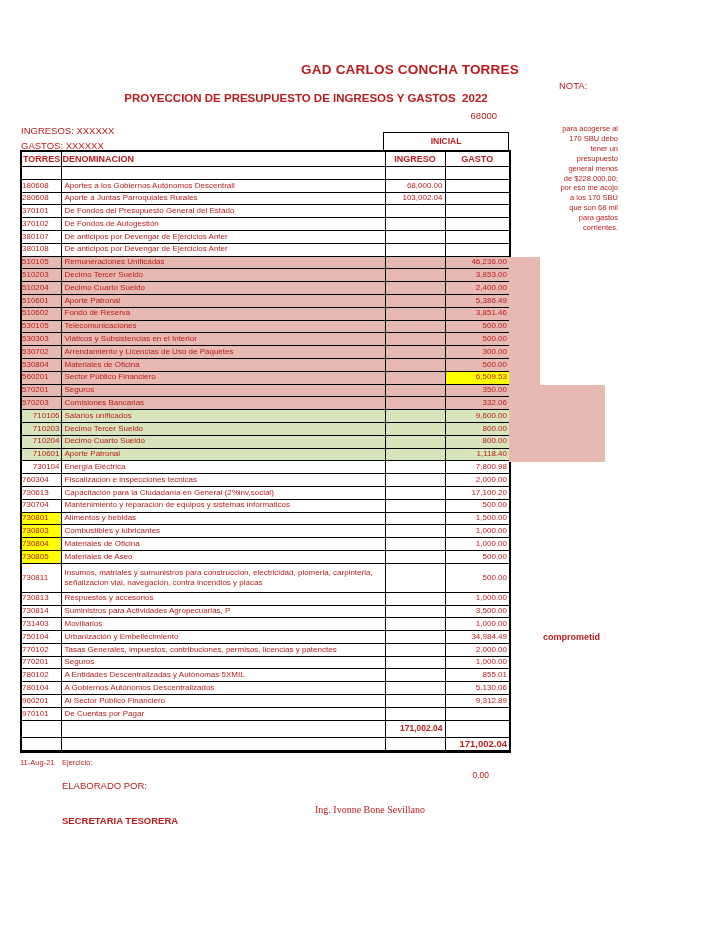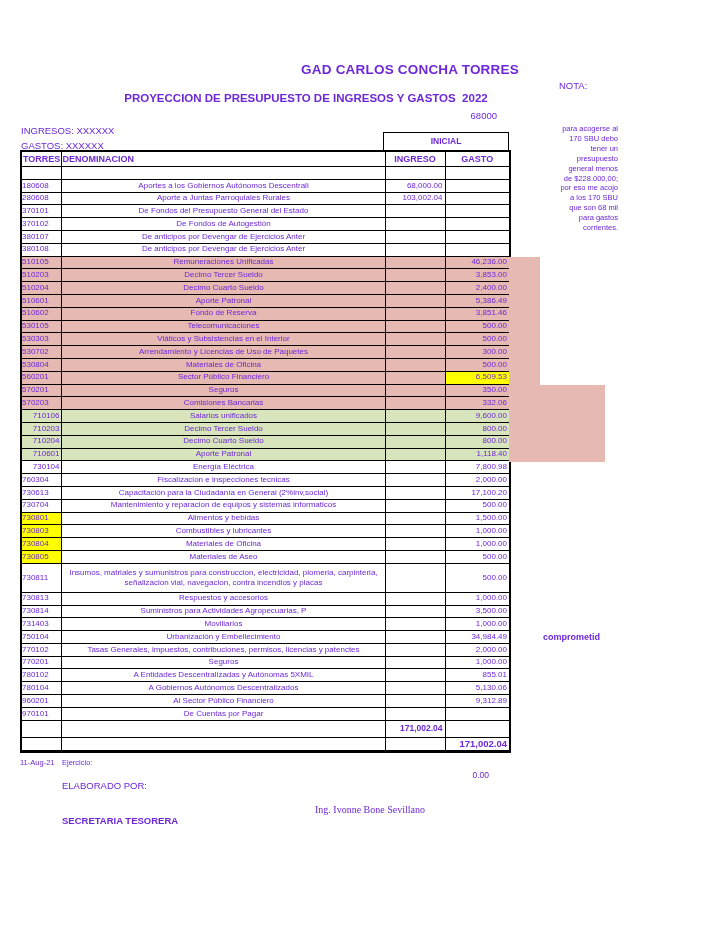--- a/index.html
+++ b/index.html
@@ -1,17 +1,17 @@
 <!DOCTYPE html>
 <html><head>
 <meta charset="utf-8">
 <style>
   html,body{margin:0;padding:0;background:#fff;}
   .page{position:relative;width:720px;height:932px;background:#ffffff;
-        font-family:"Liberation Sans",sans-serif;color:#6d28d9;overflow:hidden;}
+        font-family:"Liberation Sans",sans-serif;color:#b91c1c;overflow:hidden;}
 
   
   .org-title{position:absolute;left:260px;top:62px;width:300px;text-align:center;
              font-size:13.5px;font-weight:bold;letter-spacing:.2px;}
   .nota-label{position:absolute;left:543px;top:80px;font-size:9.5px;padding-left:16px;}
   .doc-title{position:absolute;left:106px;top:92px;width:400px;text-align:center;
              font-size:11.5px;font-weight:bold;white-space:pre;}
   .code-number{position:absolute;left:397px;top:110px;width:100px;text-align:right;font-size:9.5px;}
   .ingresos-label{position:absolute;left:21px;top:125px;font-size:9.5px;}
   .gastos-label{position:absolute;left:21px;top:140px;font-size:9.5px;}
@@ -24,21 +24,21 @@
                font-size:8.5px;font-weight:bold;line-height:17px;}
 
   
   table.budget-table{position:absolute;left:20px;top:150px;width:489px;
                      border-collapse:collapse;table-layout:fixed;border:2px solid #000;}
   .budget-table th{border:1.5px solid #000;font-size:9px;font-weight:bold;height:14px;
                    text-align:left;padding:0 1px;overflow:hidden;white-space:nowrap;}
   .budget-table th.cnum{text-align:center;}
   .budget-table td{border:1px solid #000;font-size:8px;height:11.8px;line-height:1.05;
                    padding:0 2px;overflow:hidden;white-space:nowrap;box-sizing:content-box;}
-  .budget-table td.name{padding-left:3px;text-align:center;}
+  .budget-table td.name{padding-left:3px;}
   .budget-table td.num{text-align:right;}
   .budget-table td.code{padding-left:0;padding-right:1px;}
   .budget-table td.right{text-align:right;}
   tr.pink td{background:var(--pink);}
   tr.green td{background:var(--green);}
   td.yellow{background:var(--yellow) !important;}
   tr.tall td{height:28px;}
   tr.tall td.name{white-space:normal;line-height:9.6px;}
   tr.total-a td{height:16px;font-size:8.5px;}
   tr.total-a td.bold{font-weight:bold;}

